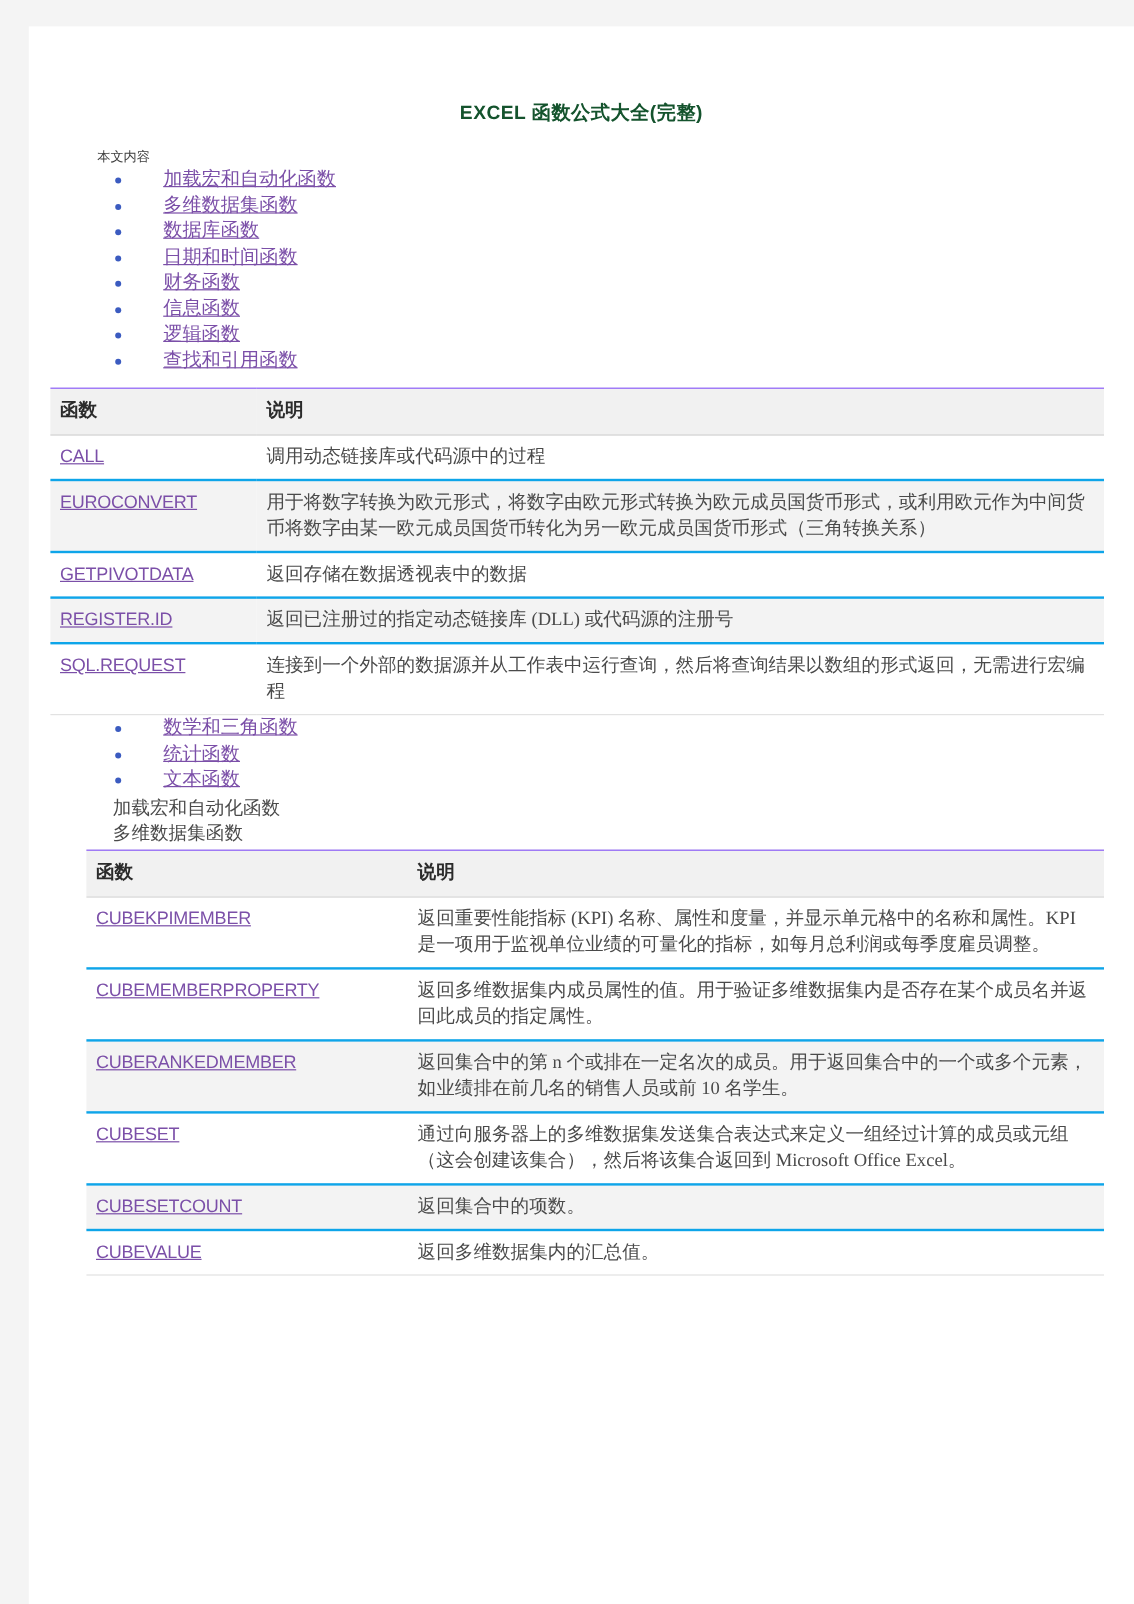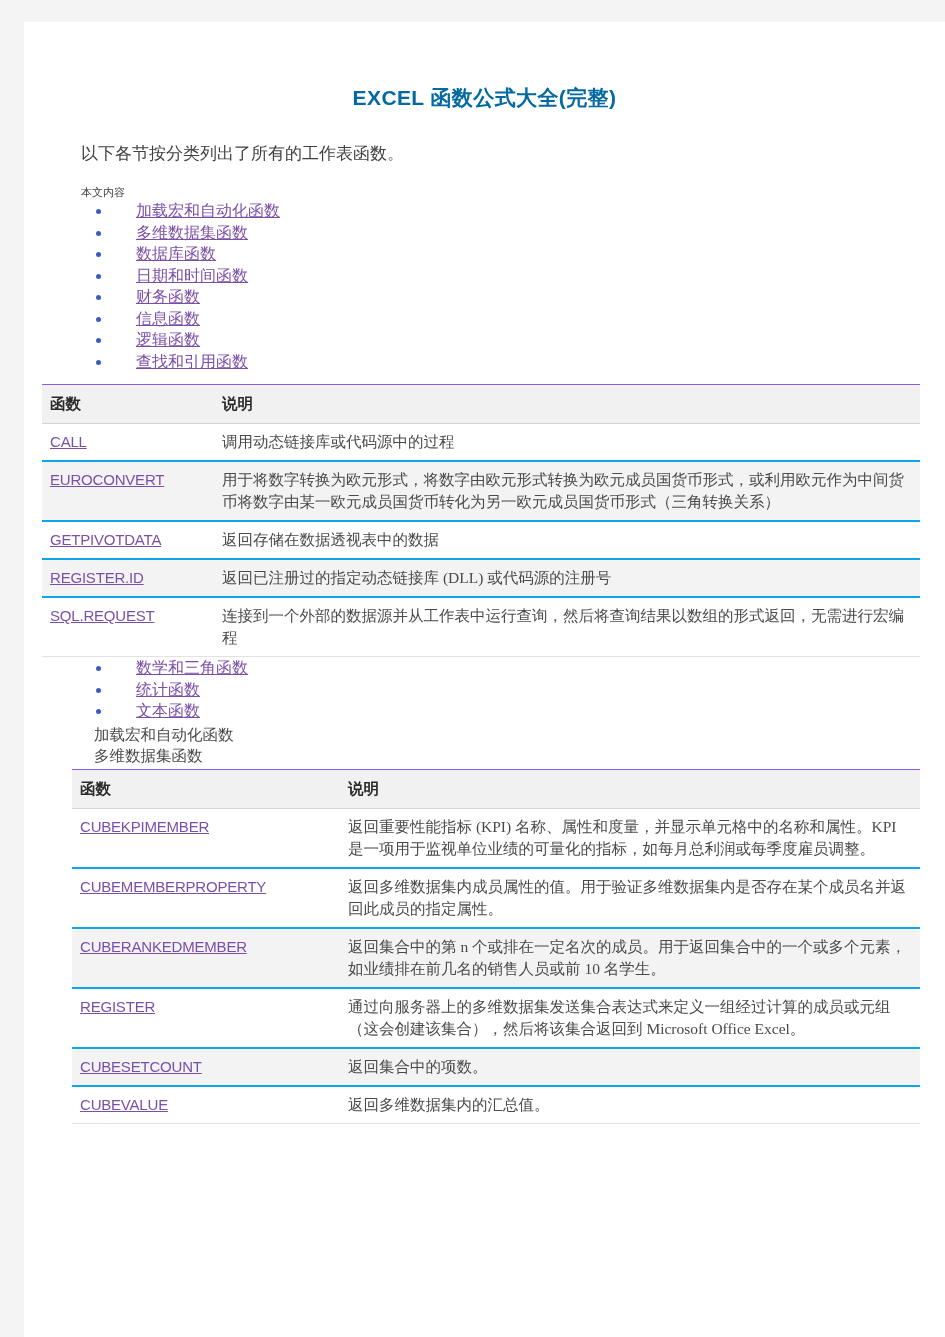--- a/index.html
+++ b/index.html
@@ -21,23 +21,23 @@
     width: 921px;
     height: 1315px;
     background: #ffffff;
     box-sizing: border-box;
     padding: 0;
   }
 
   .doc-title {
     text-align: center;
     font-family: "Liberation Sans", "DejaVu Sans", sans-serif;
-    font-size: 21px;
+    font-size: 16px;
     font-weight: bold;
-    color: #0369a1;
+    color: #14532d;
     margin: 0;
     padding-top: 62px;
     letter-spacing: 0.4px;
   }
 
   .intro {
     font-size: 17px;
     color: #404040;
     margin: 0;
     padding-top: 30px;
@@ -144,21 +144,20 @@
   .mid-list { padding-top: 9px; }
   .sec-lines { padding-top: 2px; }
 </style>
 </head>
 <body>
 
 <div class="page">
 
   <h1 class="doc-title">EXCEL 函数公式大全(完整)</h1>
 
-  <p class="intro">以下各节按分类列出了所有的工作表函数。</p>
 
   <p class="toc-label">本文内容</p>
 
   <ul class="toc">
     <li><span class="lnk">加载宏和自动化函数</span></li>
     <li><span class="lnk">多维数据集函数</span></li>
     <li><span class="lnk">数据库函数</span></li>
     <li><span class="lnk">日期和时间函数</span></li>
     <li><span class="lnk">财务函数</span></li>
     <li><span class="lnk">信息函数</span></li>
@@ -233,21 +232,21 @@
         </tr>
         <tr class="odd">
           <td class="fname"><span class="lnk">CUBEMEMBERPROPERTY</span></td>
           <td>返回多维数据集内成员属性的值。用于验证多维数据集内是否存在某个成员名并返回此成员的指定属性。</td>
         </tr>
         <tr class="even">
           <td class="fname"><span class="lnk">CUBERANKEDMEMBER</span></td>
           <td>返回集合中的第 n 个或排在一定名次的成员。用于返回集合中的一个或多个元素，如业绩排在前几名的销售人员或前 10 名学生。</td>
         </tr>
         <tr class="odd">
-          <td class="fname"><span class="lnk">REGISTER</span></td>
+          <td class="fname"><span class="lnk">CUBESET</span></td>
           <td>通过向服务器上的多维数据集发送集合表达式来定义一组经过计算的成员或元组（这会创建该集合），然后将该集合返回到 Microsoft Office Excel。</td>
         </tr>
         <tr class="even">
           <td class="fname"><span class="lnk">CUBESETCOUNT</span></td>
           <td>返回集合中的项数。</td>
         </tr>
         <tr class="odd">
           <td class="fname"><span class="lnk">CUBEVALUE</span></td>
           <td>返回多维数据集内的汇总值。</td>
         </tr>

